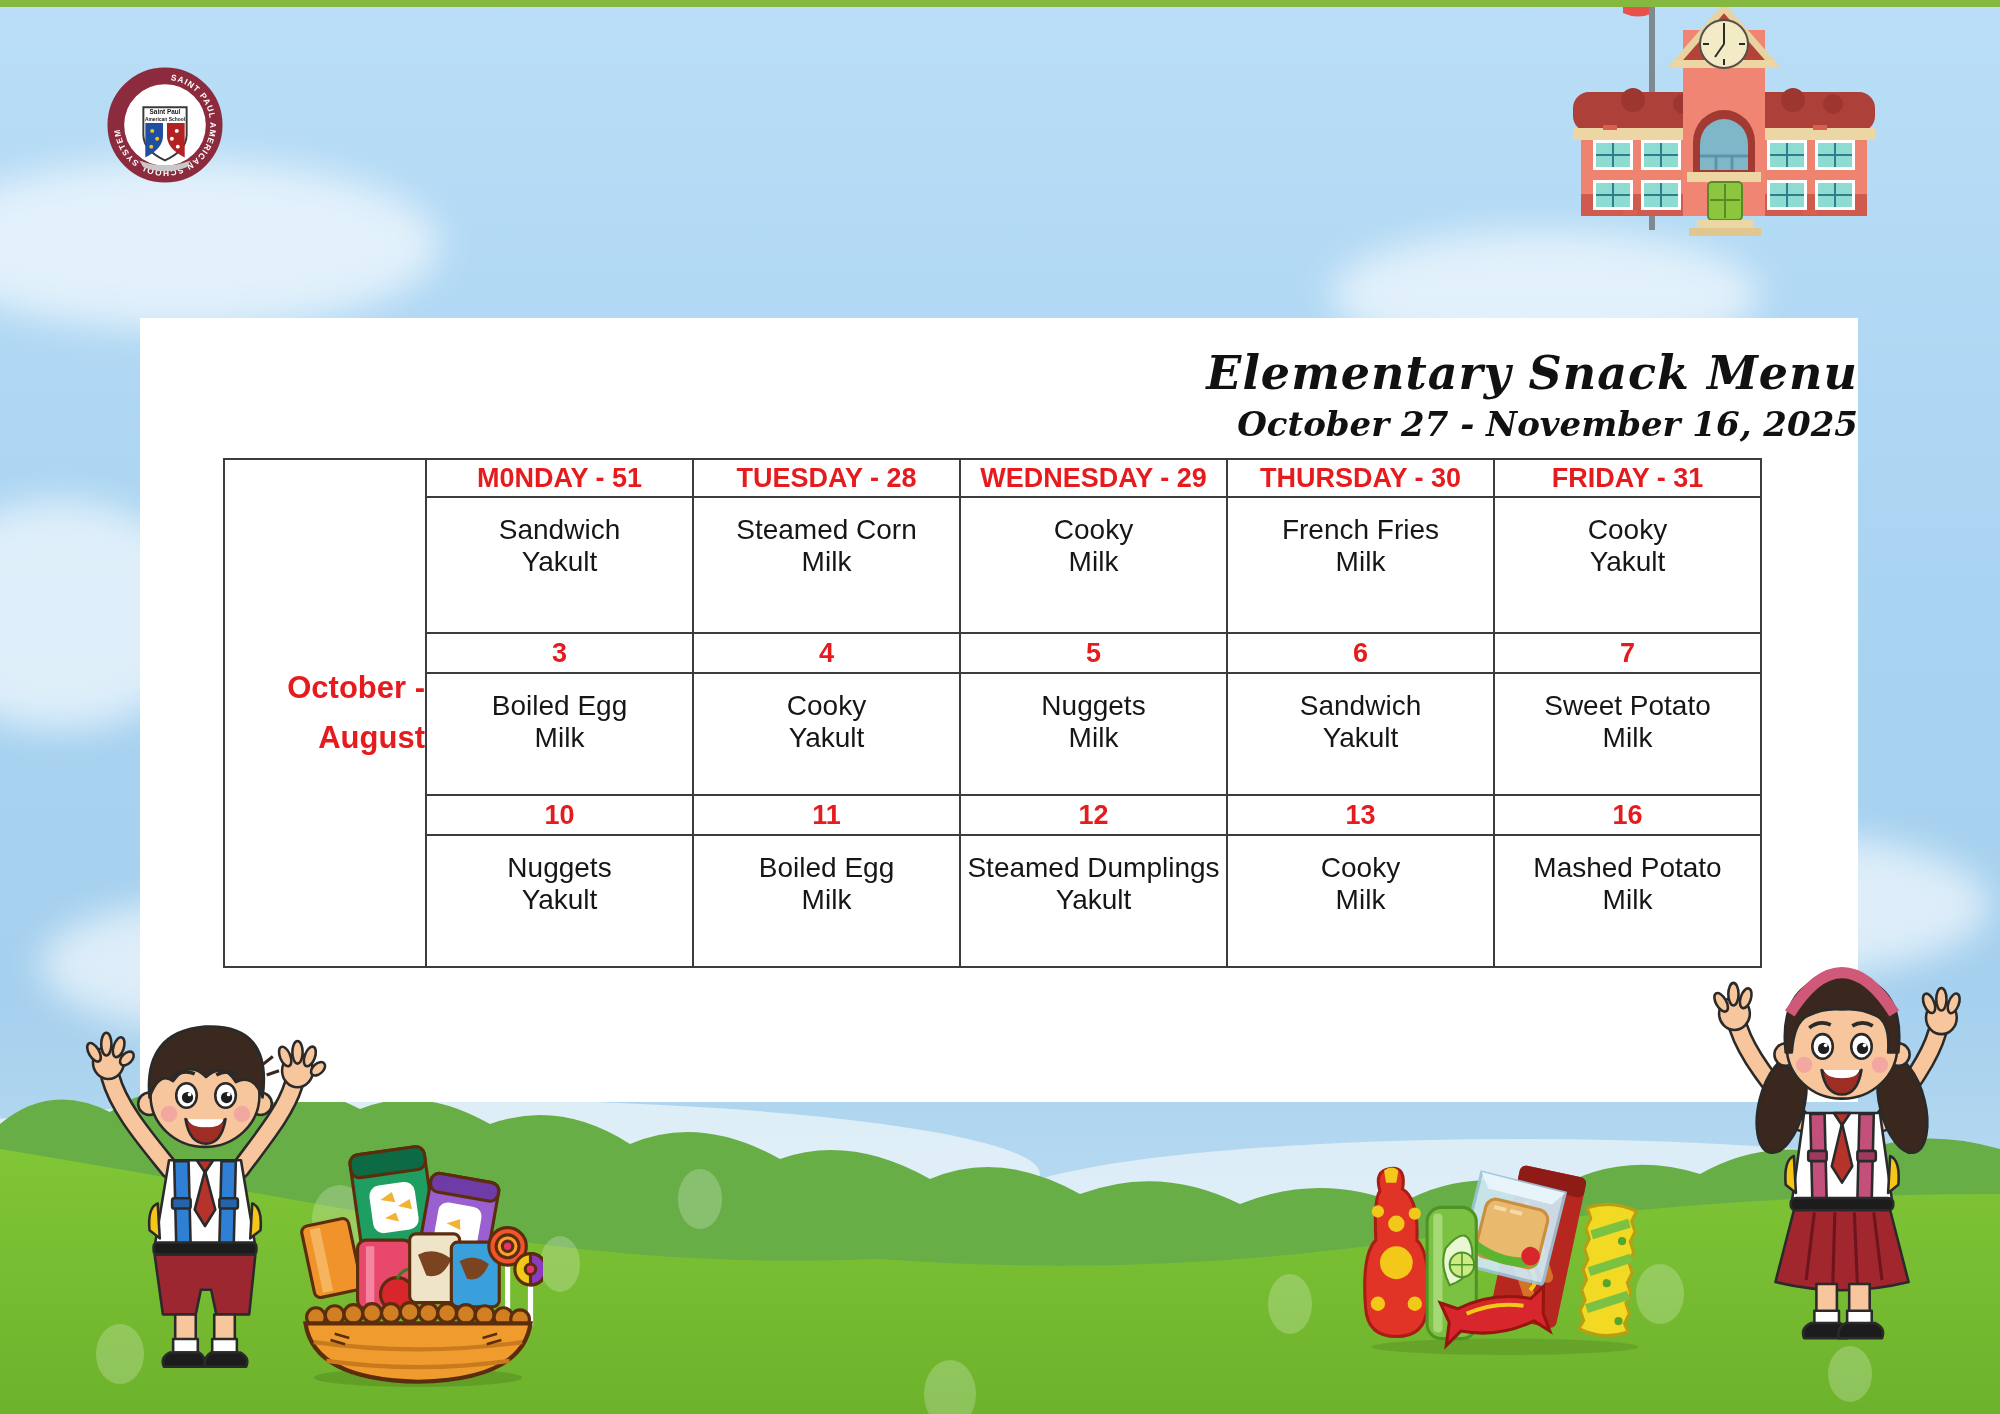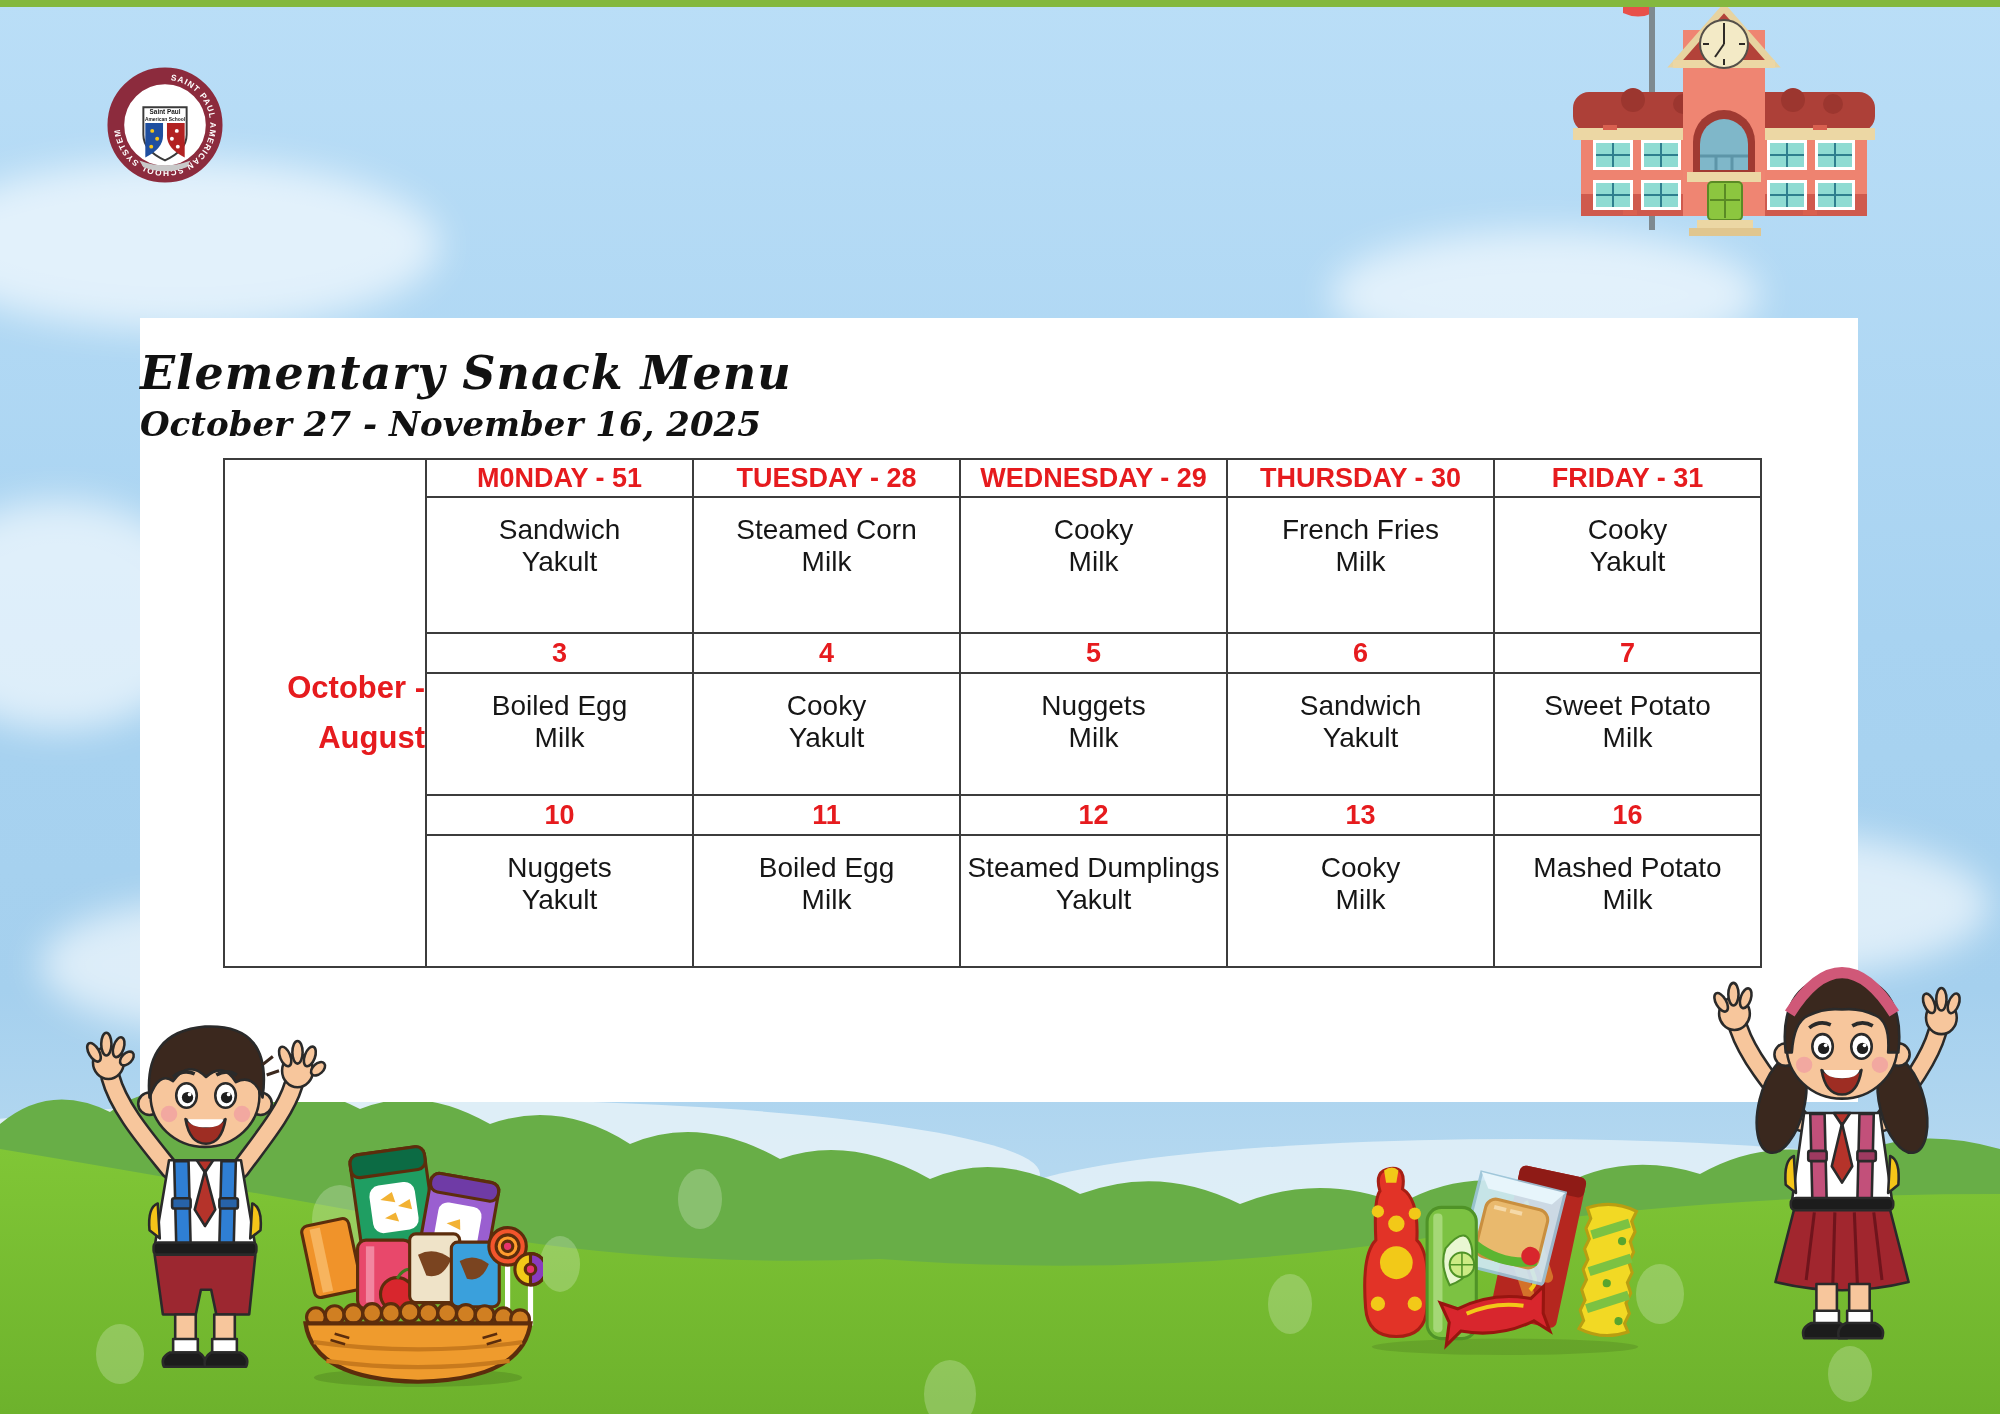--- a/index.html
+++ b/index.html
@@ -14,25 +14,25 @@
   
   .brand { position:absolute; left:106px; top:66px; display:flex; align-items:center; gap:16px; z-index:3; }
   .brand-name {
     font-family:"Liberation Serif", serif; font-weight:bold; font-size:37px; line-height:1.13;
     color:#0c0c0c; letter-spacing:.4px; white-space:pre;
   }
 
   
   .card { position:absolute; left:140px; top:318px; width:1718px; height:784px; background:#ffffff; z-index:2; }
   .menu-title {
-    text-align:left; margin-top:28px; font-family:"DejaVu Serif", serif;
+    text-align:right; margin-top:28px; font-family:"DejaVu Serif", serif;
     font-style:italic; font-weight:bold; font-size:46px; color:#111; letter-spacing:1px;
   }
   .menu-subtitle {
-    text-align:left; margin-top:4px; font-family:"DejaVu Serif", serif;
+    text-align:right; margin-top:4px; font-family:"DejaVu Serif", serif;
     font-style:italic; font-weight:bold; font-size:34px; color:#111;
   }
 
   
   table.menu-table { position:absolute; left:83px; top:140px; border-collapse:collapse; table-layout:fixed; background:#fff; }
   .menu-table th, .menu-table td { border:2px solid #3c3c3c; padding:0; }
   .day-head { height:36px; font-size:27px; font-weight:bold; color:var(--red); text-align:center; }
   .label-cell { text-align:right; font-size:31px; font-weight:bold; color:var(--red); line-height:1.6; }
   .date-cell { height:38px; text-align:center; font-size:27px; font-weight:bold; color:var(--red); }
   .food-cell { height:134px; vertical-align:middle; }

